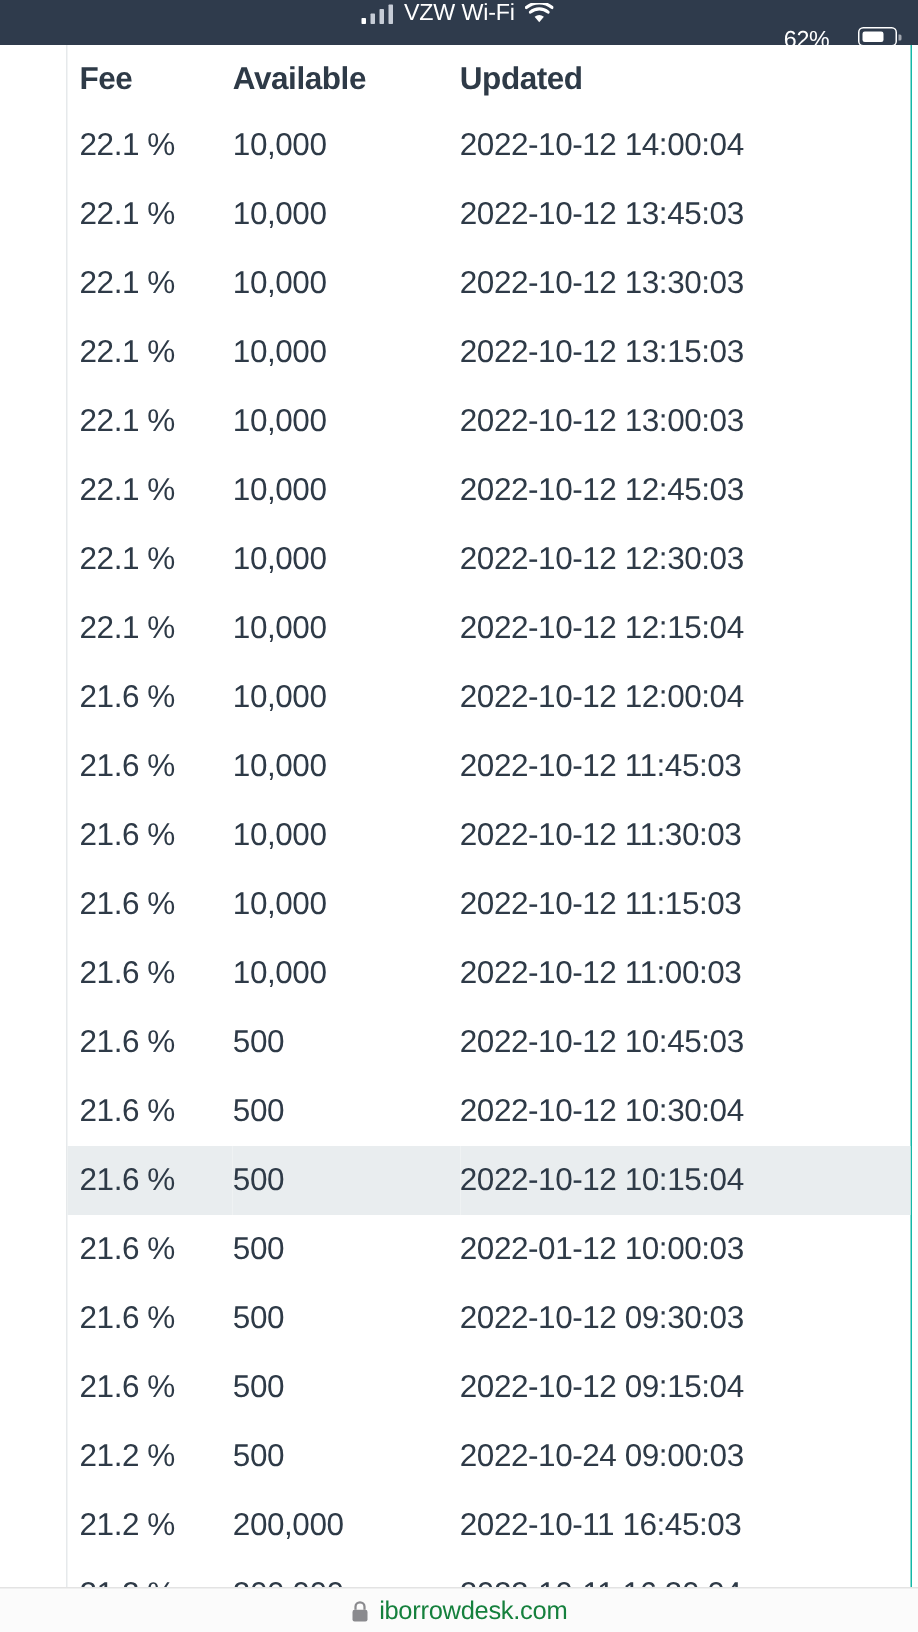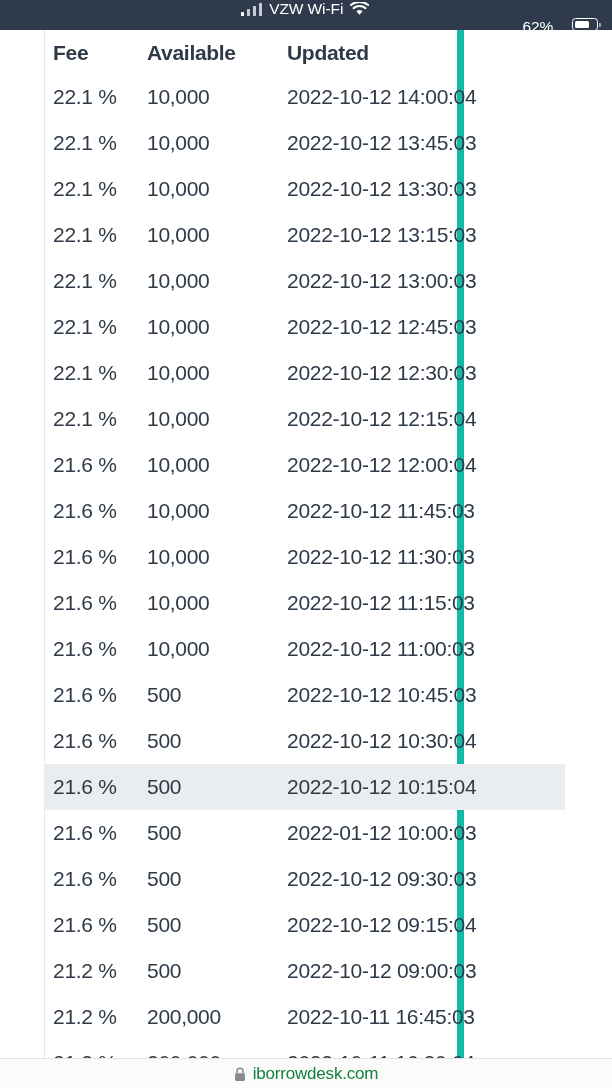--- a/index.html
+++ b/index.html
@@ -110,23 +110,23 @@
     width: 612px;
     height: 1028px;
     background: #ffffff;
     overflow: hidden;
   }
 
   #table-wrap {
     position: absolute;
     top: 0;
     left: 44px;
-    width: 420px;
+    width: 564px;
     border-left: 1px solid #e6e9eb;
-    border-right: 7px solid #14b8a6;
+    border-right: 1px solid #14b8a6;
     box-sizing: border-box;
   }
 
   table.quote-table {
     border-collapse: collapse;
     width: 100%;
     table-layout: fixed;
   }
   table.quote-table th,
   table.quote-table td {
@@ -318,21 +318,21 @@
             <td class="cell-date">2022-10-12 09:30:03</td>
           </tr>
           <tr>
             <td>21.6 %</td>
             <td>500</td>
             <td class="cell-date">2022-10-12 09:15:04</td>
           </tr>
           <tr>
             <td>21.2 %</td>
             <td>500</td>
-            <td class="cell-date">2022-10-12 09:00:03</td>
+            <td class="cell-date">2022-10-24 09:00:03</td>
           </tr>
           <tr>
             <td>21.2 %</td>
             <td>200,000</td>
             <td class="cell-date">2022-10-11 16:45:03</td>
           </tr>
           <tr>
             <td>21.2 %</td>
             <td>200,000</td>
             <td class="cell-date">2022-10-11 16:30:04</td>

